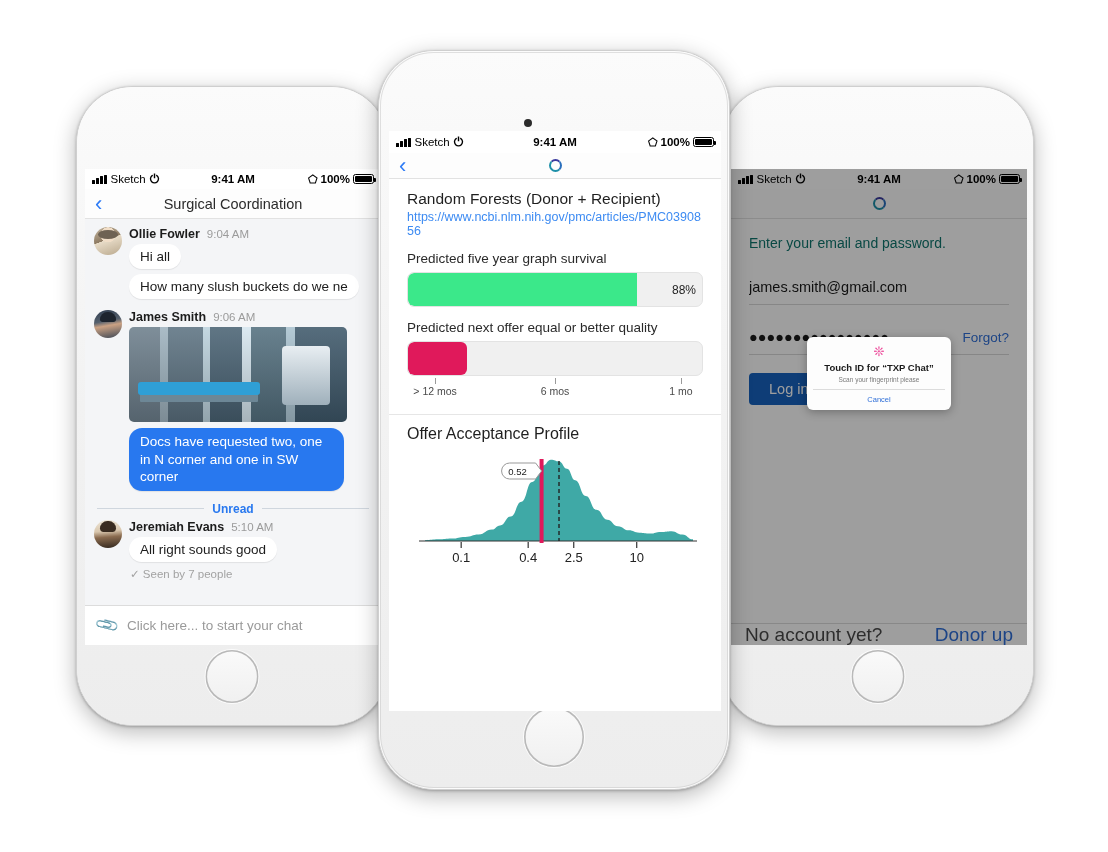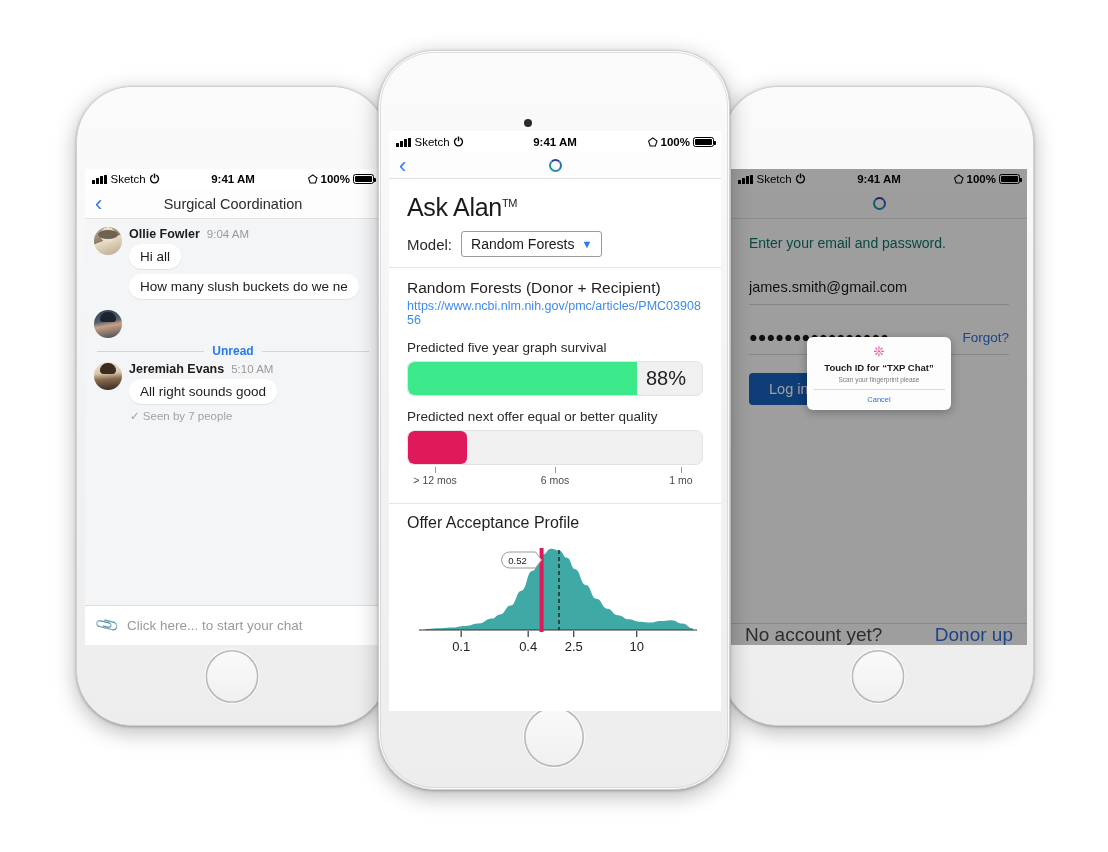--- a/index.html
+++ b/index.html
@@ -167,21 +167,21 @@
   .alan-section { padding: 11px 18px 12px; border-bottom:1px solid #e6e6e6; }
   .sec-title { font-size:15.5px; color:#1f1f1f; }
   .sec-link { font-size:12.5px; color:#3d8bf2; margin-top:2px; word-break:break-all; }
   .metric-lbl { font-size:13.5px; color:#2a2a2a; margin:13px 0 6px; }
   .bar-track {
     height:35px; border-radius:7px; background:#f0f0f0; border:1px solid #e3e3e3;
     position:relative; overflow:hidden; display:flex; align-items:center;
   }
   .bar-fill { height:100%; border-radius:6px 0 0 6px; }
   .bar-val {
-    position:absolute; right:16px; font-size:20px; color:#1f1f1f;
+    position:absolute; right:6px; font-size:12px; color:#1f1f1f;
   }
   .bar2-track {
     height:35px; border-radius:7px; background:#f0f0f0; border:1px solid #e3e3e3;
     position:relative; overflow:hidden;
   }
   .scale { position:relative; height:24px; margin-top:2px; }
   .tick { position:absolute; top:0; width:1px; height:6px; background:#9a9a9a; }
   .tick-lbl { position:absolute; top:7px; font-size:10.5px; color:#4a4a4a; white-space:nowrap; }
   .chart-sec { padding: 10px 18px 6px; flex:1; }
   .chart-title { font-size:16px; color:#1f1f1f; margin-bottom:6px; }
@@ -268,20 +268,28 @@
               <span class="msg-name">Ollie Fowler</span>
               <span class="msg-time">9:04 AM</span>
             </div>
             <div><span class="bubble">Hi all</span></div>
             <div><span class="bubble wide">How many slush buckets do we ne</span></div>
           </div>
         </div>
 
         <div class="msg-group" style="padding-top:6px;">
           <div class="avatar av2"></div>
+          <div class="msg-col">
+            <div class="msg-meta">
+              <span class="msg-name">James Smith</span>
+              <span class="msg-time">9:06 AM</span>
+            </div>
+            <div class="photo"></div>
+            <div><span class="bubble blue">Docs have requested two, one in N corner and one in SW corner</span></div>
+          </div>
         </div>
 
         <div class="unread-sep">
           <span class="ln"></span>
           <span class="lbl">Unread</span>
           <span class="ln"></span>
         </div>
 
         <div class="msg-group" style="padding-top:2px;">
           <div class="avatar av3"></div>
@@ -401,32 +409,20 @@
         </div>
       </div>
 
       <div class="navbar" style="height:26px;">
         <div class="nav-back" style="position:relative; z-index:2;">‹</div>
         <div class="ring-logo">
             <span></span>
           </div>
       </div>
 
-      <div class="alan-head">
-        <div class="alan-title">
-          <span>Ask Alan</span><sup>TM</sup>
-        </div>
-        <div class="model-row">
-          <span class="model-lbl">Model:</span>
-          <div class="model-select">
-            <span>Random Forests</span>
-            <span class="caret">▼</span>
-          </div>
-        </div>
-      </div>
 
       <div class="alan-section">
         <div class="sec-title">Random Forests (Donor + Recipient)</div>
         <div class="sec-link">https://www.ncbi.nlm.nih.gov/pmc/articles/PMC0390856</div>
 
         <div class="metric-lbl">Predicted five year graph survival</div>
         <div class="bar-track">
           <div class="bar-fill" id="bar1" style="width: 78%; background: rgb(59, 232, 138);"></div>
           <div class="bar-val">88%</div>
         </div>

